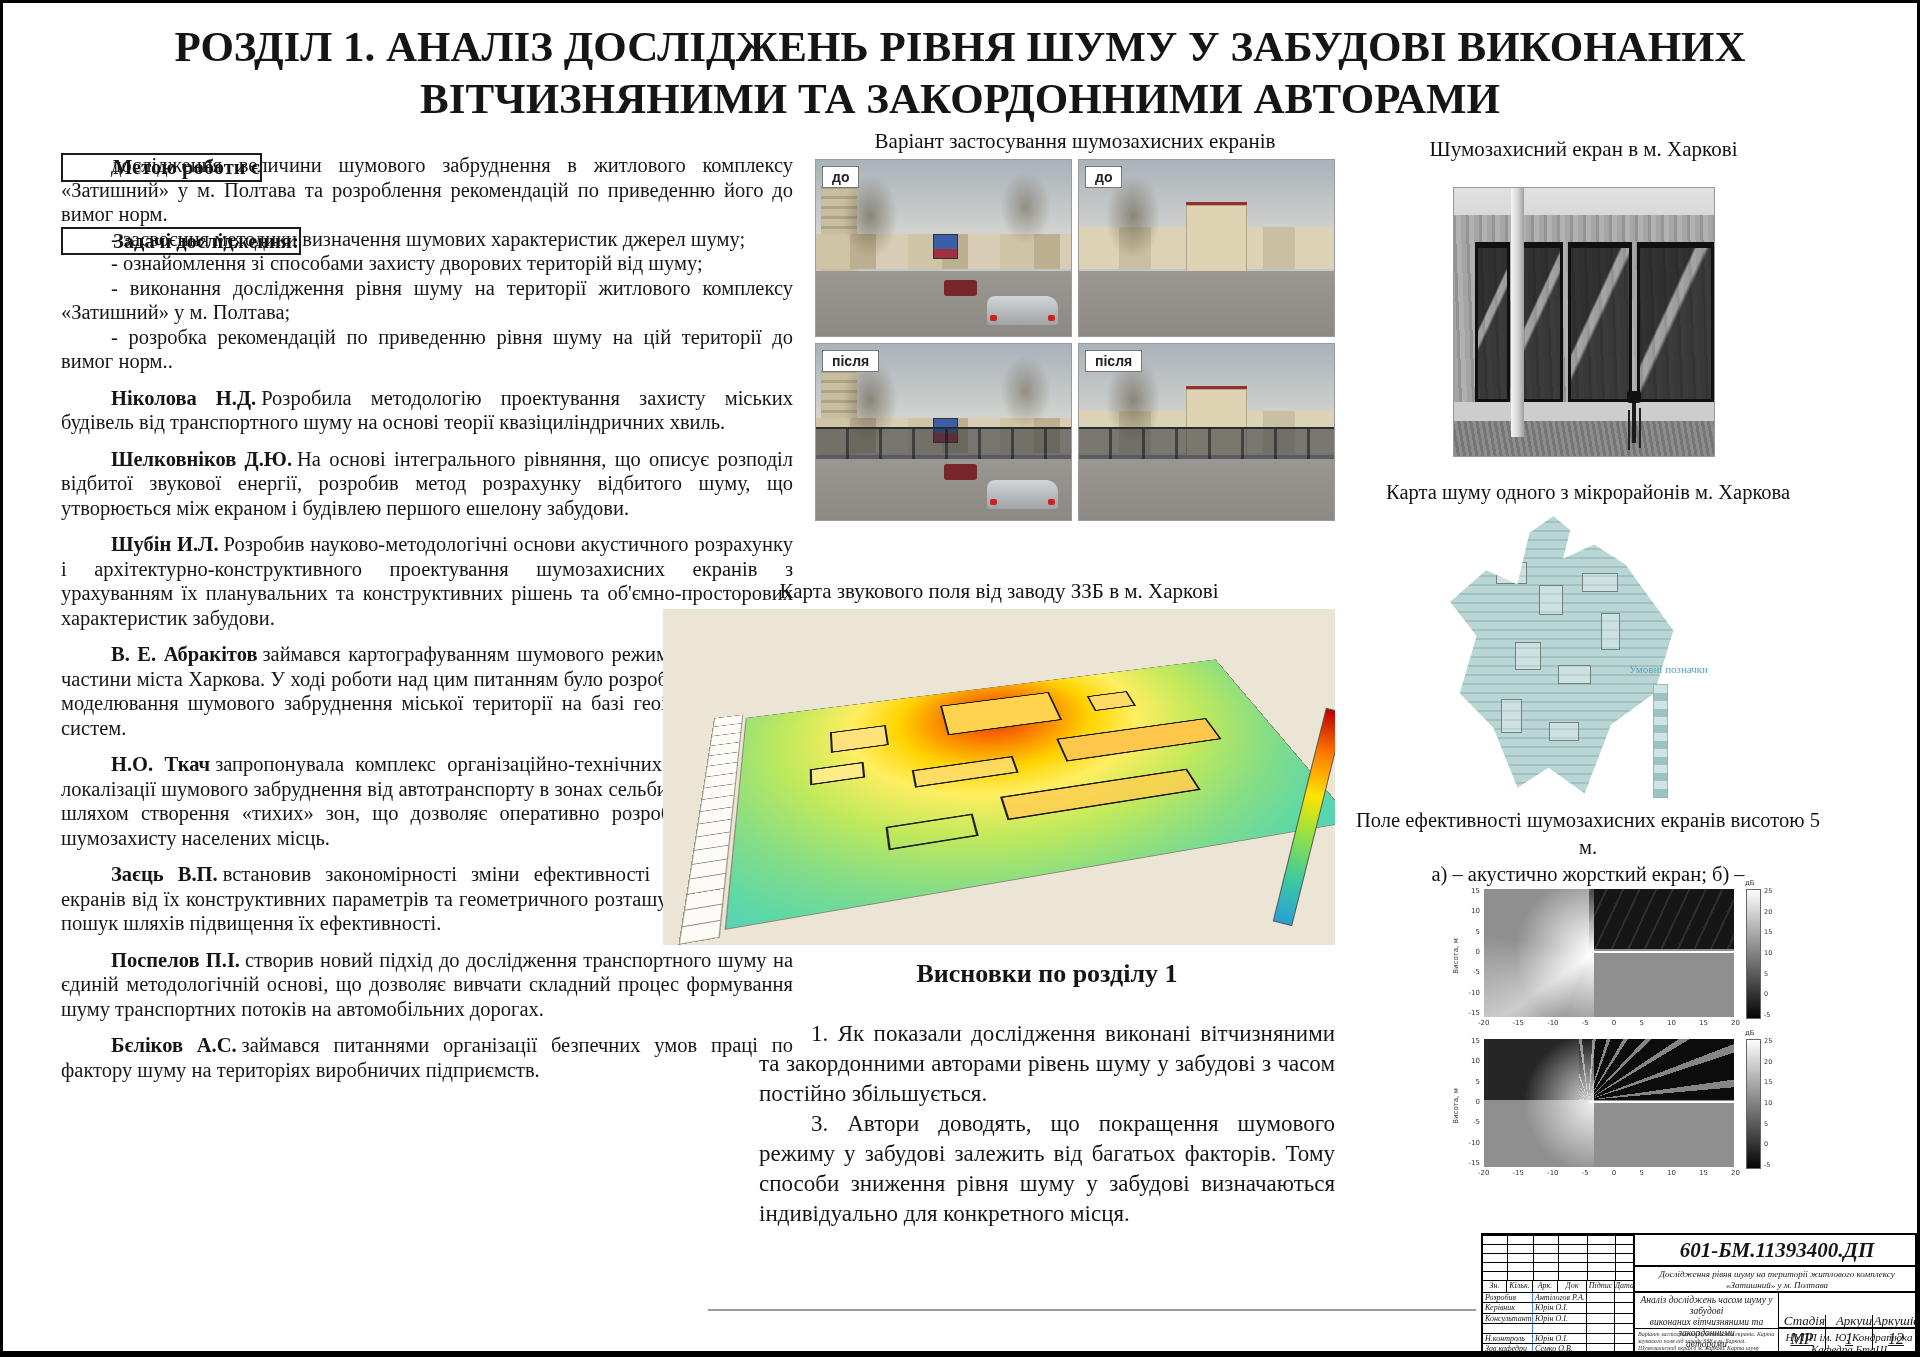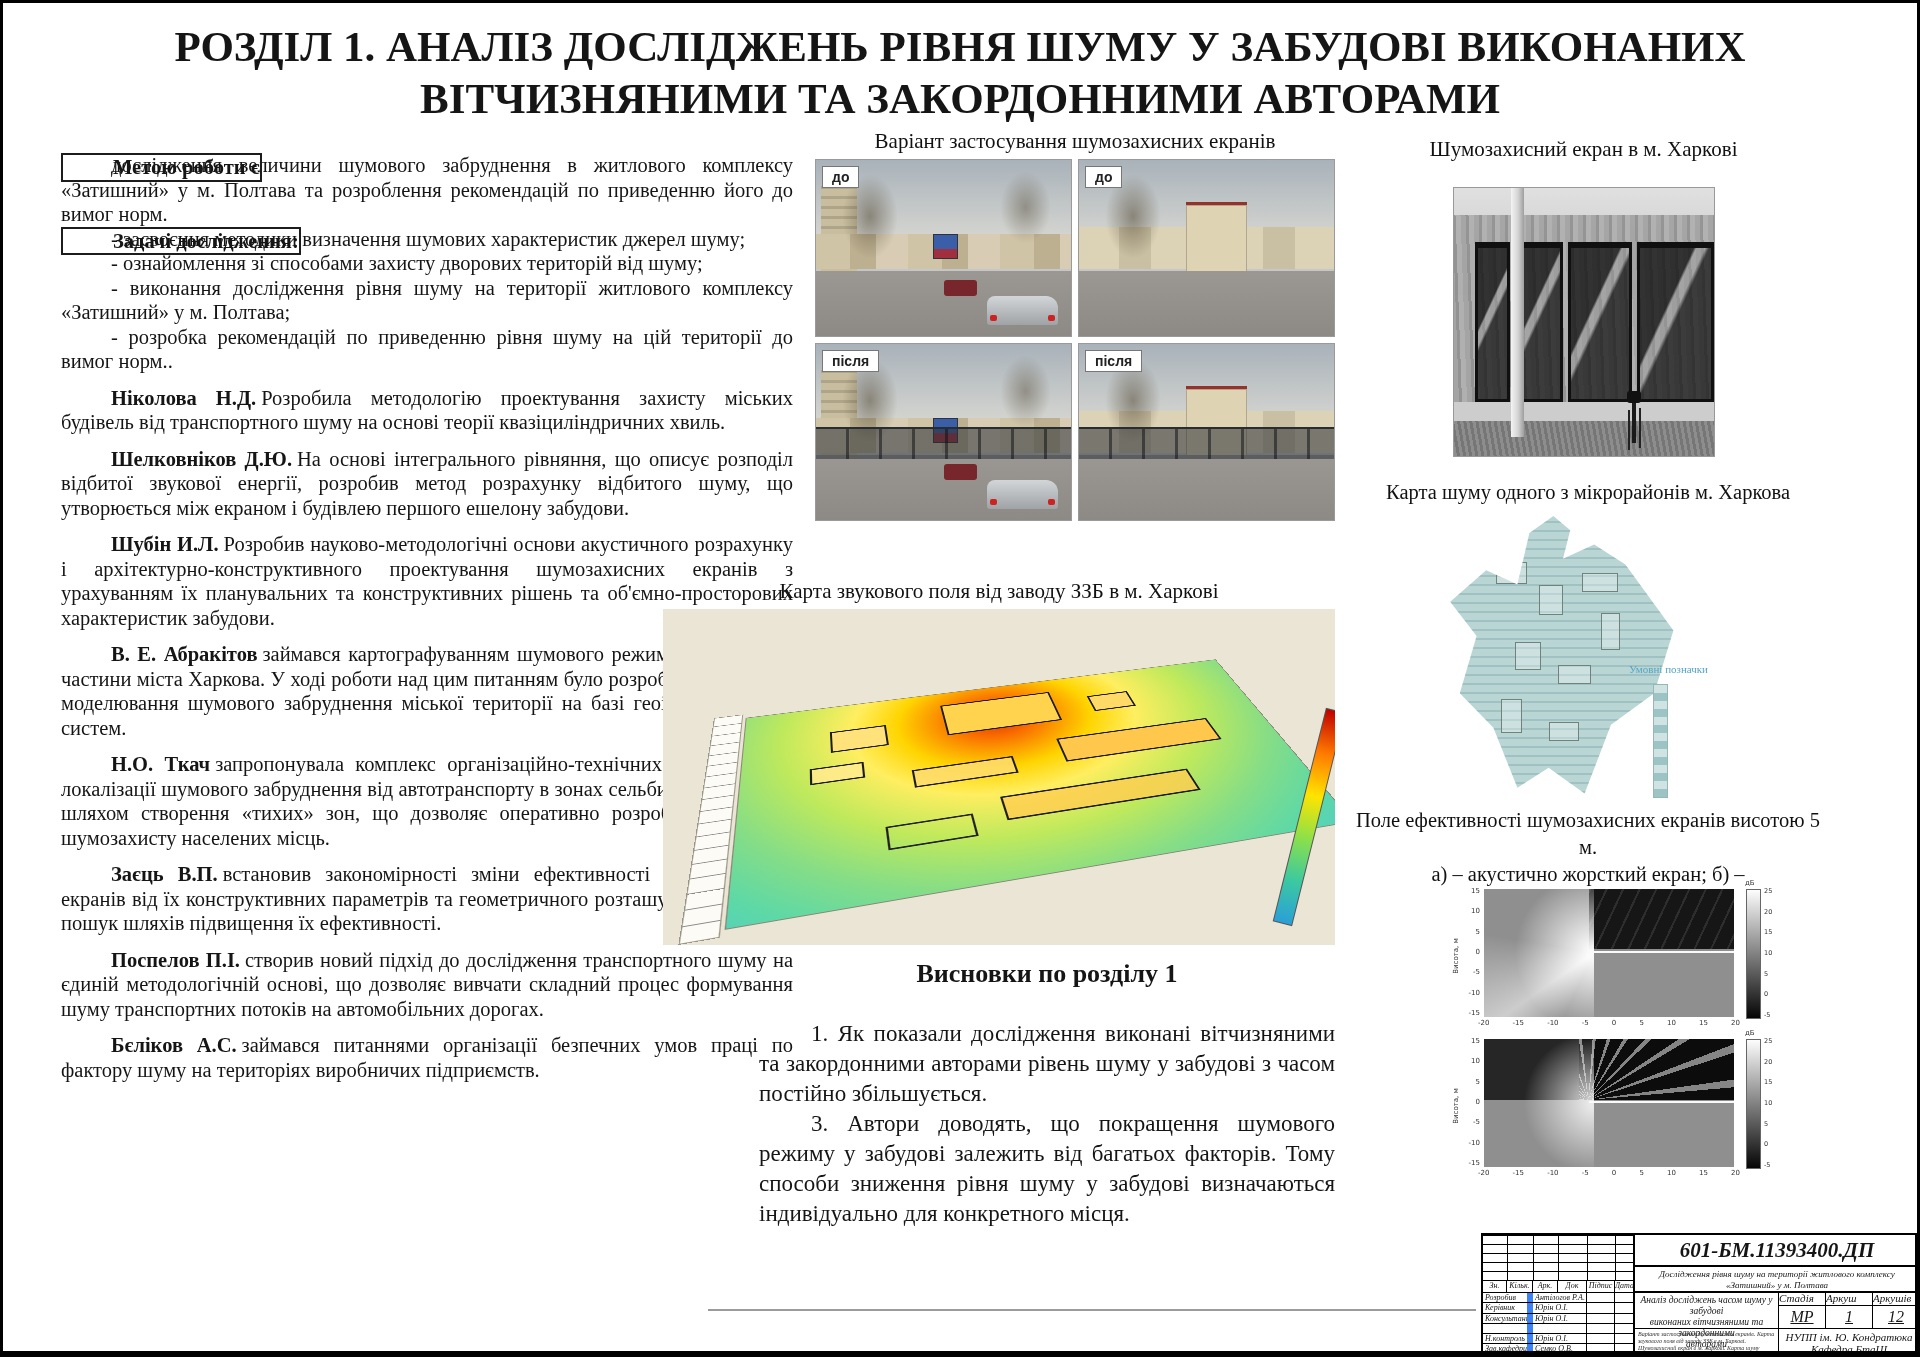--- a/index.html
+++ b/index.html
@@ -135,32 +135,32 @@
         linear-gradient(#000,#000) 104px 0/1px 100% no-repeat,
         linear-gradient(#000,#000) 132px 0/1px 100% no-repeat,
         repeating-linear-gradient(0deg,transparent 0 8px,#000 8px 9px);}
   .shr{position:absolute;left:0;top:45px;width:150px;height:12px;display:flex;border-bottom:1px solid #000;
        font-size:8px;line-height:12px;text-align:center;}
   .shr div{border-right:1px solid #000;box-sizing:border-box;}
   .shc1{width:24px}.shc2{width:26px}.shc3{width:25px}.shc4{width:29px}.shc5{width:28px}.shc6{width:18px;border-right:none!important}
   .srows{position:absolute;left:0;top:58px;width:150px;}
   .srr{display:flex;height:10.3px;border-bottom:1px solid #000;font-size:8px;line-height:10px;box-sizing:border-box;}
   .srr div{box-sizing:border-box;overflow:hidden;white-space:nowrap;}
-  .rc1{width:50px;border-right:6px solid #3b82f6;padding-left:2px;}
+  .rc1{width:50px;border-right:1px solid #3b82f6;padding-left:2px;}
   .rc2{width:54px;border-right:1px solid #000;padding-left:2px;}
   .rc3{width:28px;border-right:1px solid #000;}
   .rc4{flex:1;}
   .scode{position:absolute;left:150px;top:0;width:286px;height:32px;border-left:2px solid #000;border-bottom:2px solid #000;
          box-sizing:border-box;display:flex;align-items:center;justify-content:center;font-weight:bold;font-size:21px;}
   .sproj{position:absolute;left:150px;top:32px;width:286px;height:26px;border-left:2px solid #000;border-bottom:2px solid #000;
          box-sizing:border-box;font-size:9px;line-height:11px;text-align:center;padding-top:2px;}
   .sdesc{position:absolute;left:150px;top:58px;width:145px;height:36px;border-left:2px solid #000;border-bottom:1px solid #000;
          box-sizing:border-box;font-size:9.5px;line-height:11px;text-align:center;padding-top:2px;}
   .sstage{position:absolute;left:295px;top:58px;width:141px;height:36px;border-left:1px solid #000;border-bottom:1px solid #000;box-sizing:border-box;}
-  .sstgh{display:flex;height:12px;border-bottom:1px solid #000;font-size:11px;line-height:11px;text-align:left;}
+  .sstgh{display:flex;height:12px;border-bottom:1px solid #000;font-size:13px;line-height:11px;text-align:right;margin-top:22px;}
   .sstgh div,.sstgv div{flex:1;border-right:1px solid #000;box-sizing:border-box;}
   .sstgh div:last-child,.sstgv div:last-child{border-right:none;}
   .sstgv{display:flex;height:22px;font-size:16px;line-height:22px;text-align:center;text-decoration:underline;}
   .sfigs{position:absolute;left:150px;top:94px;width:145px;height:26px;border-left:2px solid #000;box-sizing:border-box;
          font-size:6px;line-height:7px;color:#333;padding:2px 3px;overflow:hidden;text-align:left;}
   .sorg{position:absolute;left:295px;top:94px;width:141px;height:26px;border-left:1px solid #000;box-sizing:border-box;
         font-size:11px;line-height:12px;text-align:center;padding-top:2px;}
   .nw{white-space:nowrap;}
   .blocktxt span{display:block;}
 </style>

